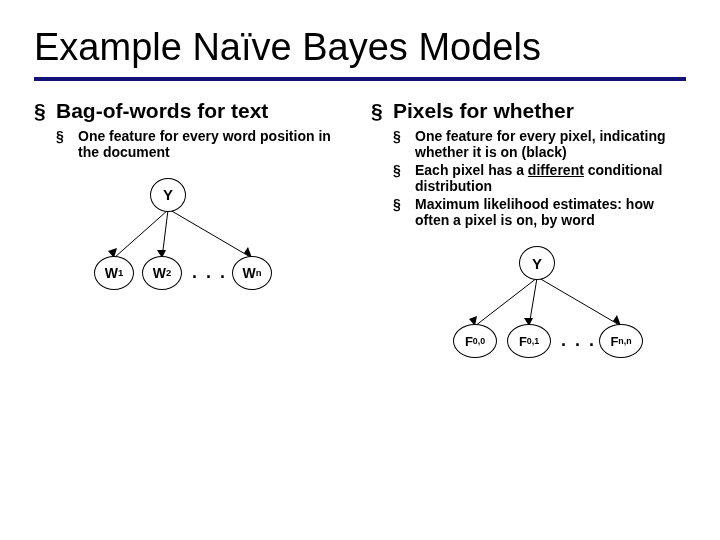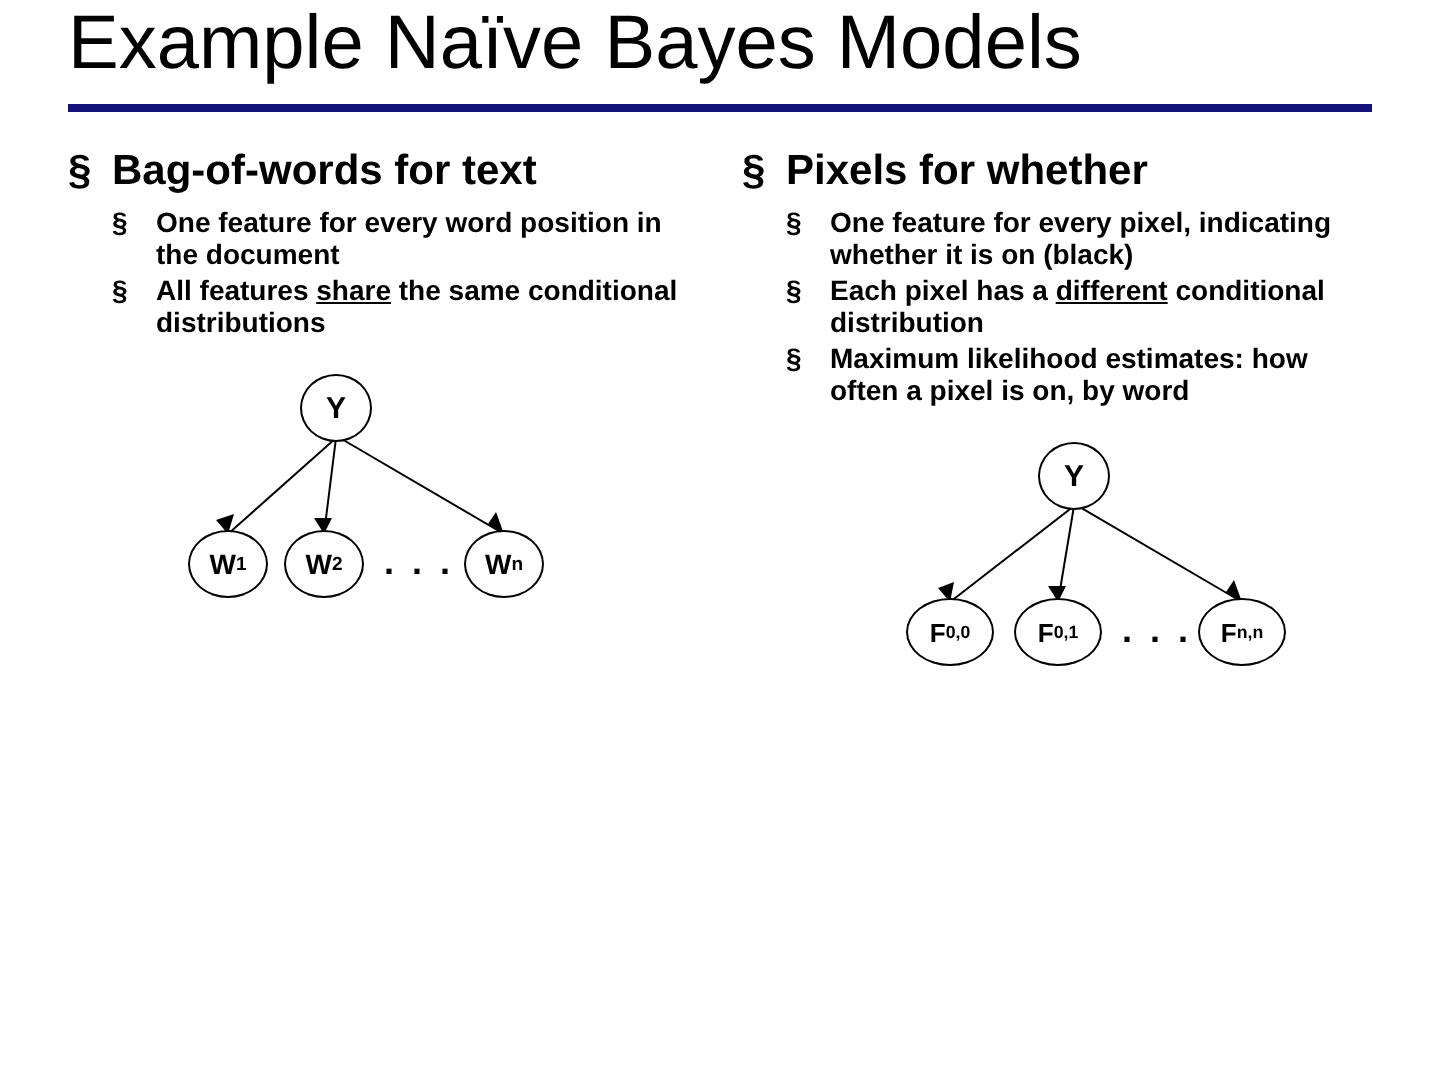--- a/index.html
+++ b/index.html
@@ -5,21 +5,21 @@
   * { margin: 0; padding: 0; box-sizing: border-box; }
   body {
     width: 720px;
     height: 540px;
     background: #fff;
     font-family: Arial, Helvetica, sans-serif;
     color: #000;
     overflow: hidden;
   }
   .slide {
-    padding: 1px 34px 10px 34px;
+    padding: 26px 34px 10px 34px;
   }
   .title {
     font-size: 38px;
     font-weight: 400;
     margin-bottom: 8px;
   }
   .rule {
     height: 4px;
     background: #14137a;
     margin-bottom: 18px;
@@ -100,21 +100,20 @@
 <div class="slide">
   <h1 class="title">Example Naïve Bayes Models</h1>
   <div class="rule"></div>
 
   <div class="cols">
 
     <div class="col">
       <div class="b1">Bag-of-words for text</div>
       <div class="b2list">
         <div class="b2">One feature for every word position in the document</div>
-        <div class="b2">All features <span class="share">share</span> the same conditional distributions</div>
       </div>
 
       <div class="diagram">
         <svg class="edges">
           <line x1="134" y1="32" x2="80" y2="80" stroke="#000" stroke-width="1"></line>
           <line x1="134" y1="32" x2="128" y2="80" stroke="#000" stroke-width="1"></line>
           <line x1="136" y1="32" x2="218" y2="80" stroke="#000" stroke-width="1"></line>
           <polygon points="80,80 74,73 83,70" fill="#000"></polygon>
           <polygon points="128,80 123,72 132,72" fill="#000"></polygon>
           <polygon points="218,80 210,75 214,69" fill="#000"></polygon>

